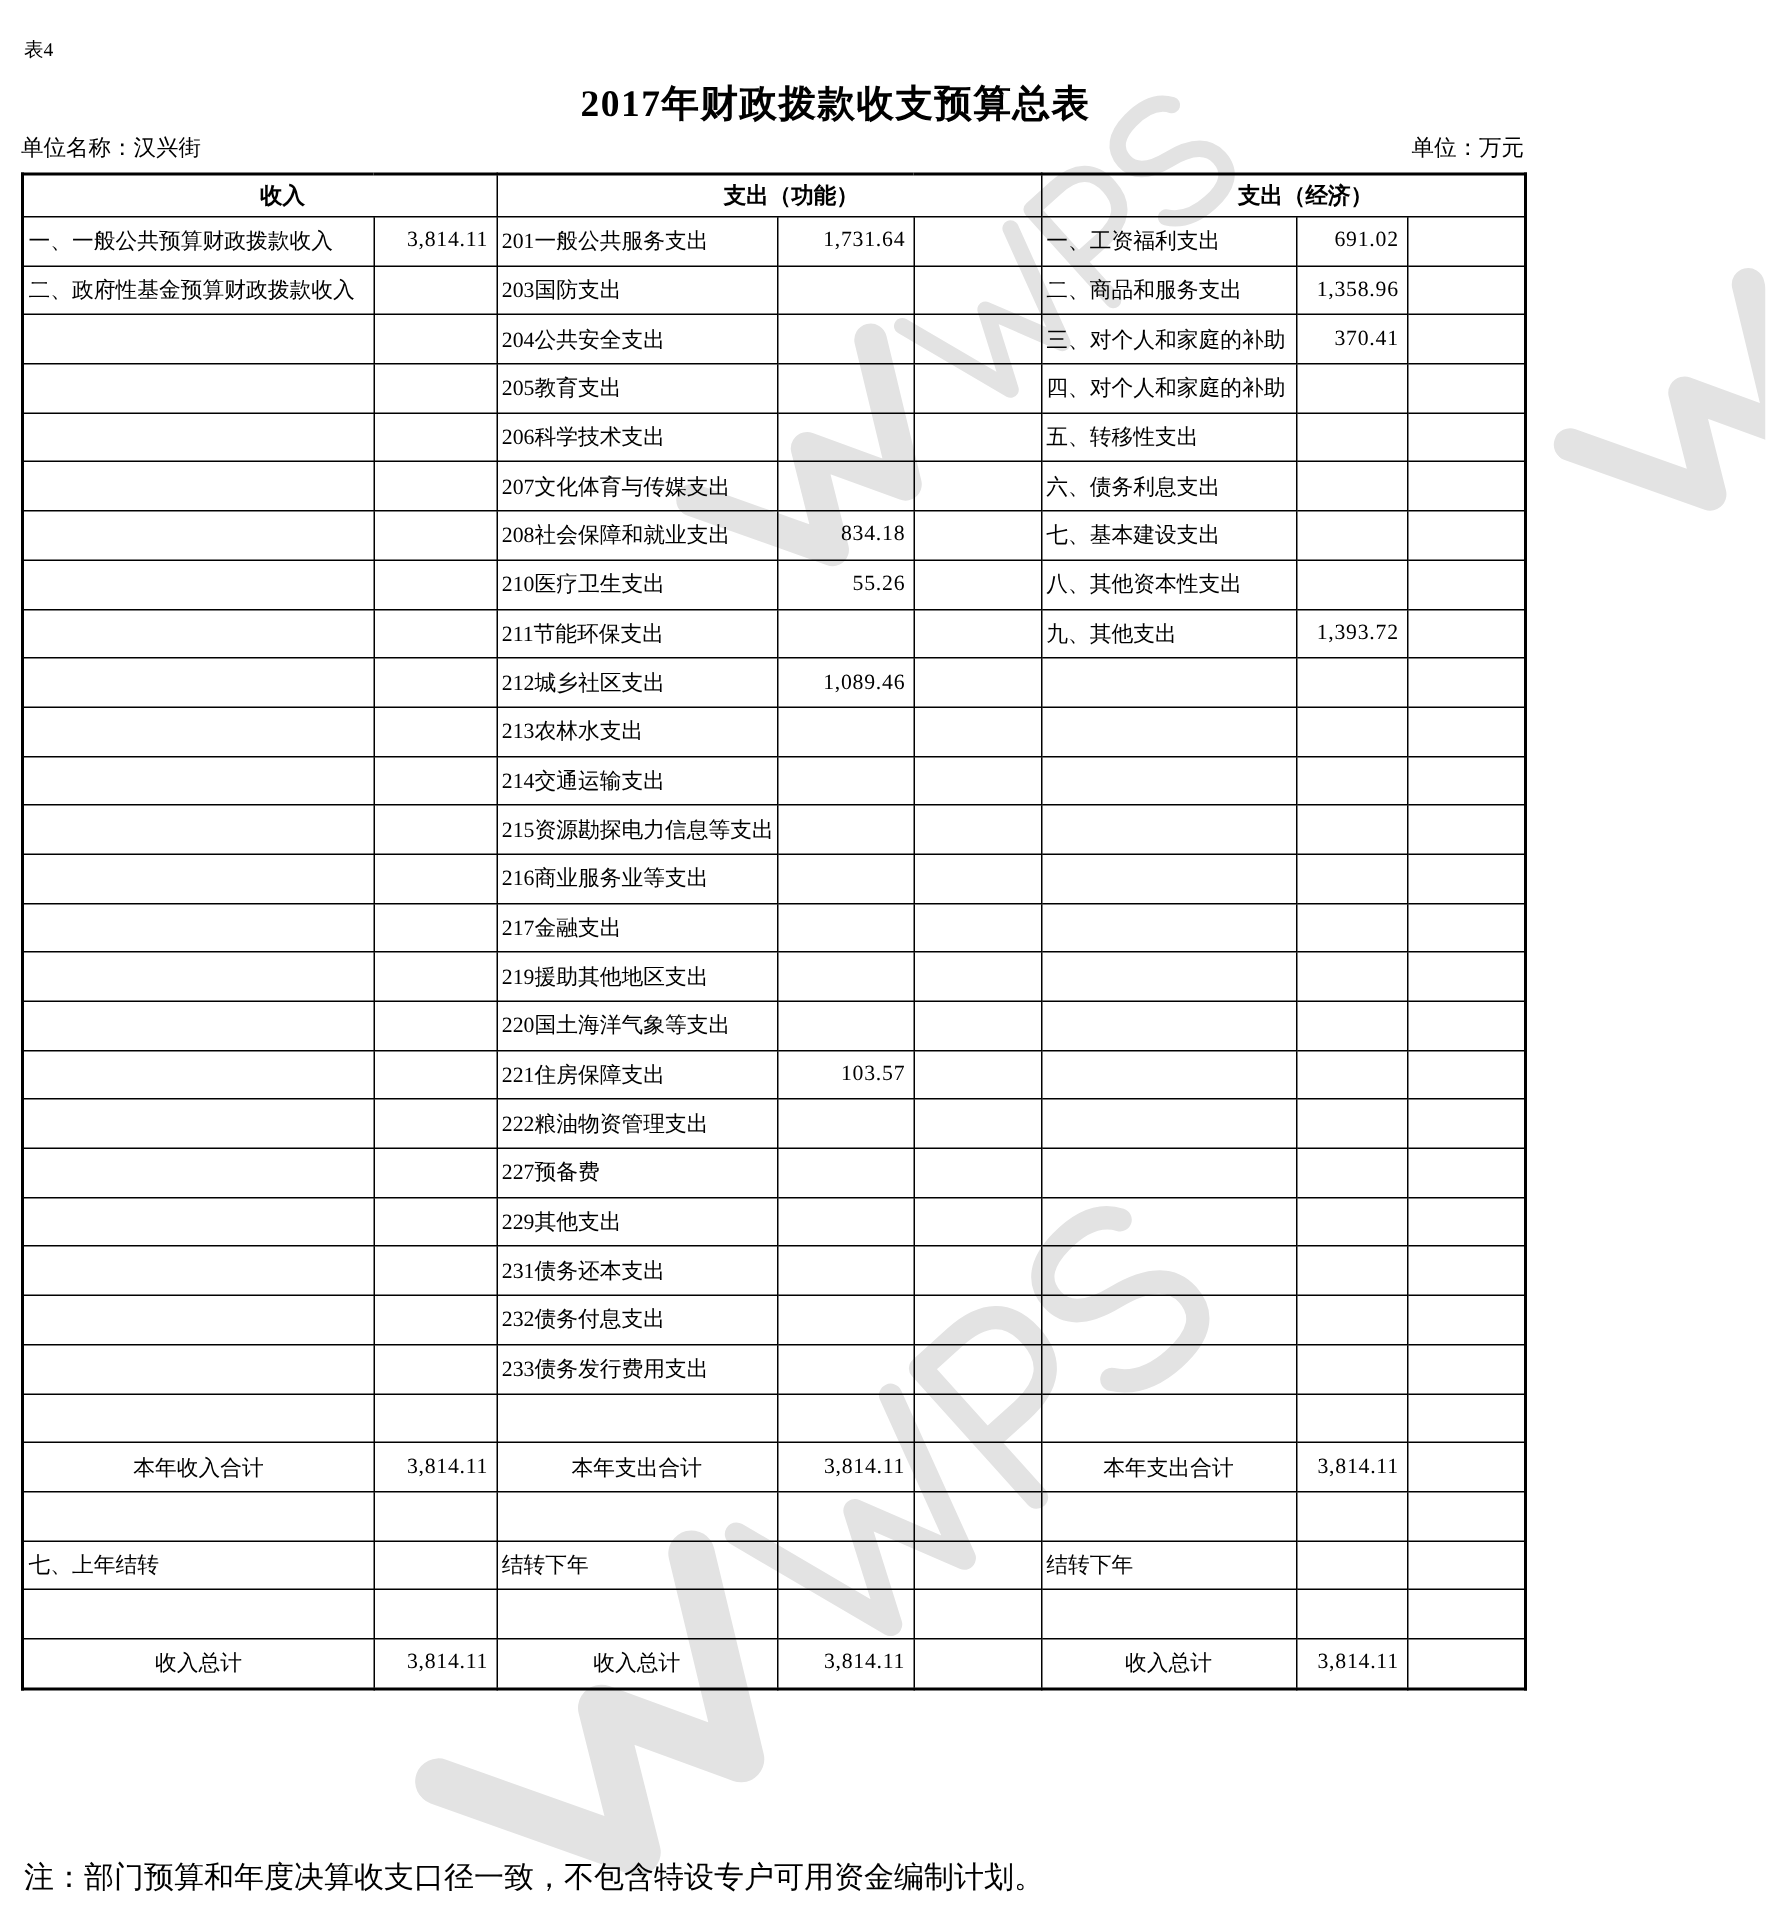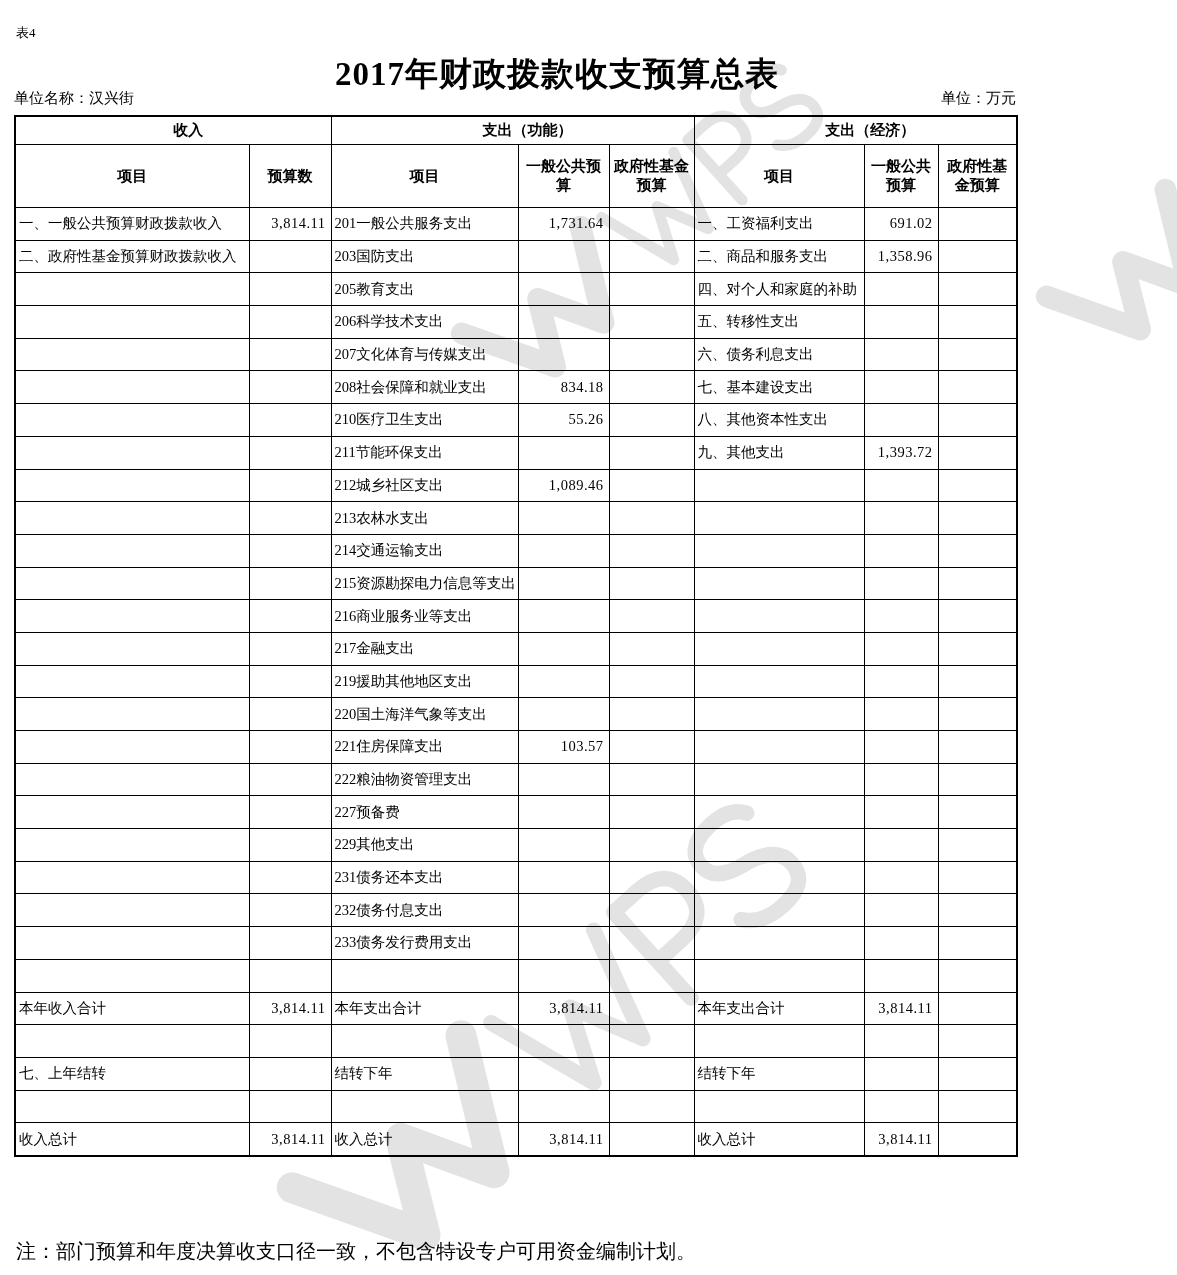--- a/index.html
+++ b/index.html
@@ -26,21 +26,21 @@
   .sheet-label {
     position: absolute; z-index: 2;
     left: 16px; top: 24px;
     font-size: 13px;
   }
   .title {
     position: absolute; z-index: 2;
     left: 14px; top: 52px; width: 1086px;
     margin: 0;
     text-align: center;
-    font-size: 33px;
+    font-size: 25px;
     font-weight: bold;
     letter-spacing: 1px;
   }
   .meta {
     position: absolute; z-index: 2;
     left: 14px; top: 89px; width: 1002px;
     display: flex;
     justify-content: space-between;
     font-size: 15px;
     gap: 45px;
@@ -72,21 +72,21 @@
     text-align: center;
     font-size: 15px;
   }
   .budget-table thead tr.sec-row th { height: 27px; padding-left: 33px; }
   .budget-table thead tr.col-row th { height: 62px; line-height: 1.25; }
   .budget-table tbody td {
     height: 31.7px;
     white-space: nowrap;
   }
   .budget-table td.c-label  { text-align: left; }
-  .budget-table td.c-label.center { text-align: left; }
+  .budget-table td.c-label.center { text-align: center; }
   .budget-table td.c-num {
     text-align: right;
     padding-right: 5px;
     letter-spacing: 0.5px;
   }
 </style>
 </head>
 <body>
 
 <div class="page">
@@ -137,30 +137,20 @@
       <col style="width:170px">
       <col style="width:74px">
       <col style="width:79px">
     </colgroup>
     <thead>
       <tr class="sec-row">
         <th colspan="2">收入</th>
         <th colspan="3">支出（功能）</th>
         <th colspan="3">支出（经济）</th>
       </tr>
-      <tr class="col-row">
-        <th>项目</th>
-        <th>预算数</th>
-        <th>项目</th>
-        <th>一般公共预算</th>
-        <th>政府性基金预算</th>
-        <th>项目</th>
-        <th>一般公共预算</th>
-        <th>政府性基金预算</th>
-      </tr>
     </thead>
     <tbody>
         <tr>
           <td class="c-label">一、一般公共预算财政拨款收入</td>
           <td class="c-num">3,814.11</td>
           <td class="c-label">201一般公共服务支出</td>
           <td class="c-num">1,731.64</td>
           <td class="c-num"></td>
           <td class="c-label">一、工资福利支出</td>
           <td class="c-num">691.02</td>
@@ -172,20 +162,30 @@
           <td class="c-label">203国防支出</td>
           <td class="c-num"></td>
           <td class="c-num"></td>
           <td class="c-label">二、商品和服务支出</td>
           <td class="c-num">1,358.96</td>
           <td class="c-num"></td>
         </tr>
         <tr>
           <td class="c-label"></td>
           <td class="c-num"></td>
+          <td class="c-label">204公共安全支出</td>
+          <td class="c-num"></td>
+          <td class="c-num"></td>
+          <td class="c-label">三、对个人和家庭的补助</td>
+          <td class="c-num">370.41</td>
+          <td class="c-num"></td>
+        </tr>
+        <tr>
+          <td class="c-label"></td>
+          <td class="c-num"></td>
           <td class="c-label">205教育支出</td>
           <td class="c-num"></td>
           <td class="c-num"></td>
           <td class="c-label">四、对个人和家庭的补助</td>
           <td class="c-num"></td>
           <td class="c-num"></td>
         </tr>
         <tr>
           <td class="c-label"></td>
           <td class="c-num"></td>

